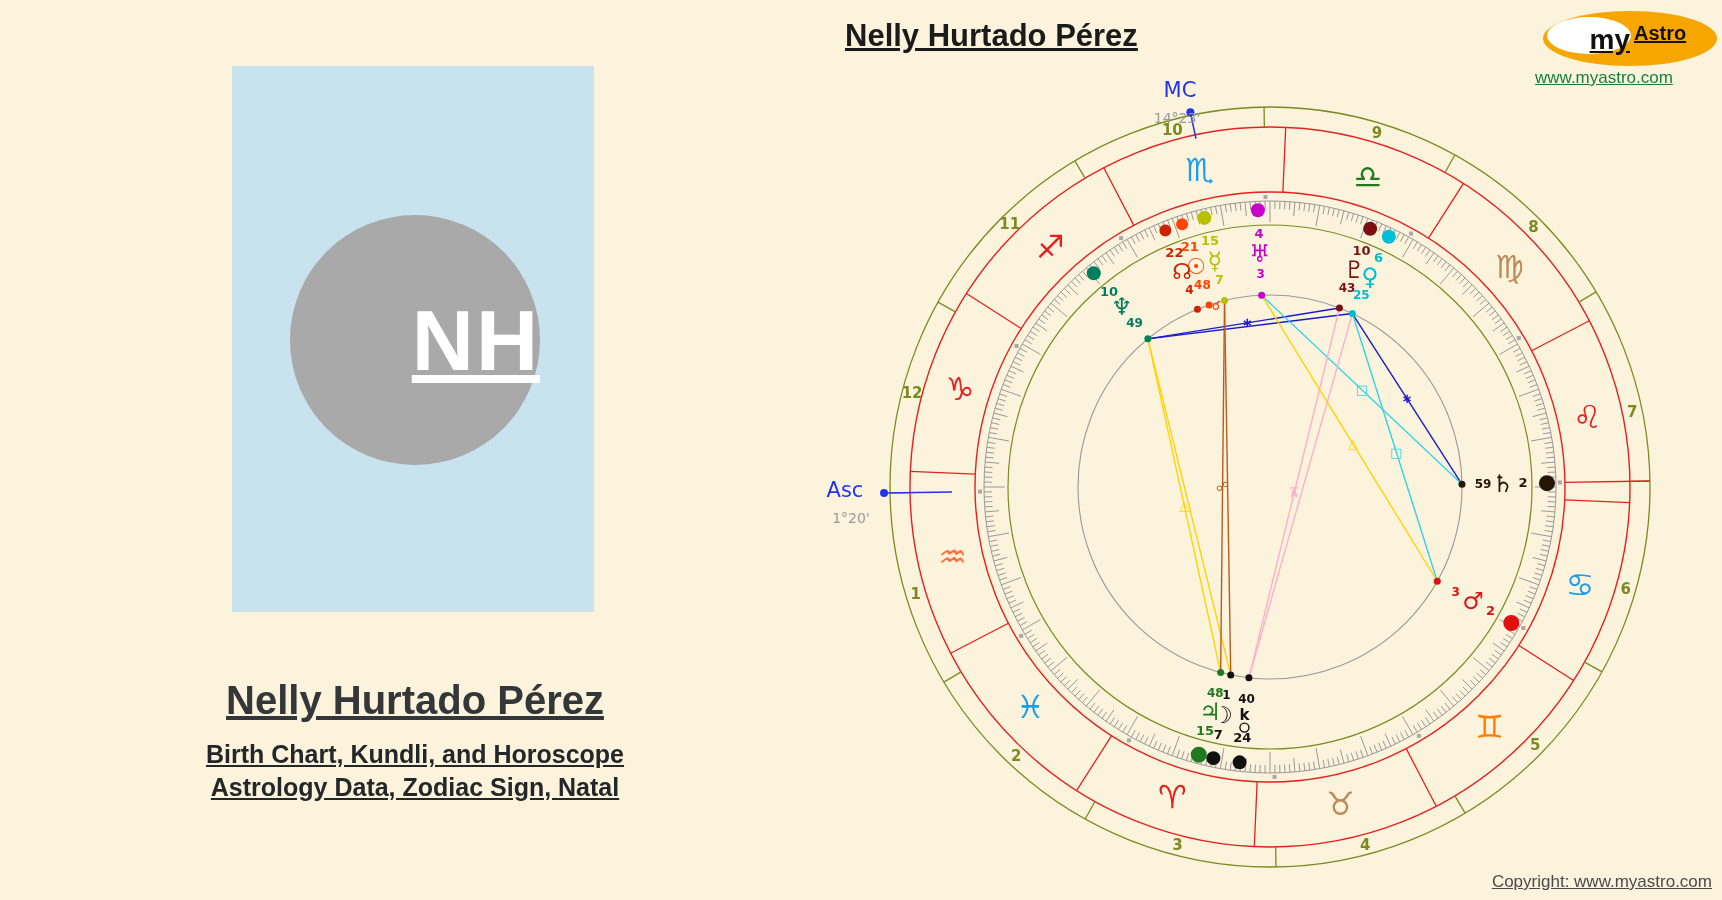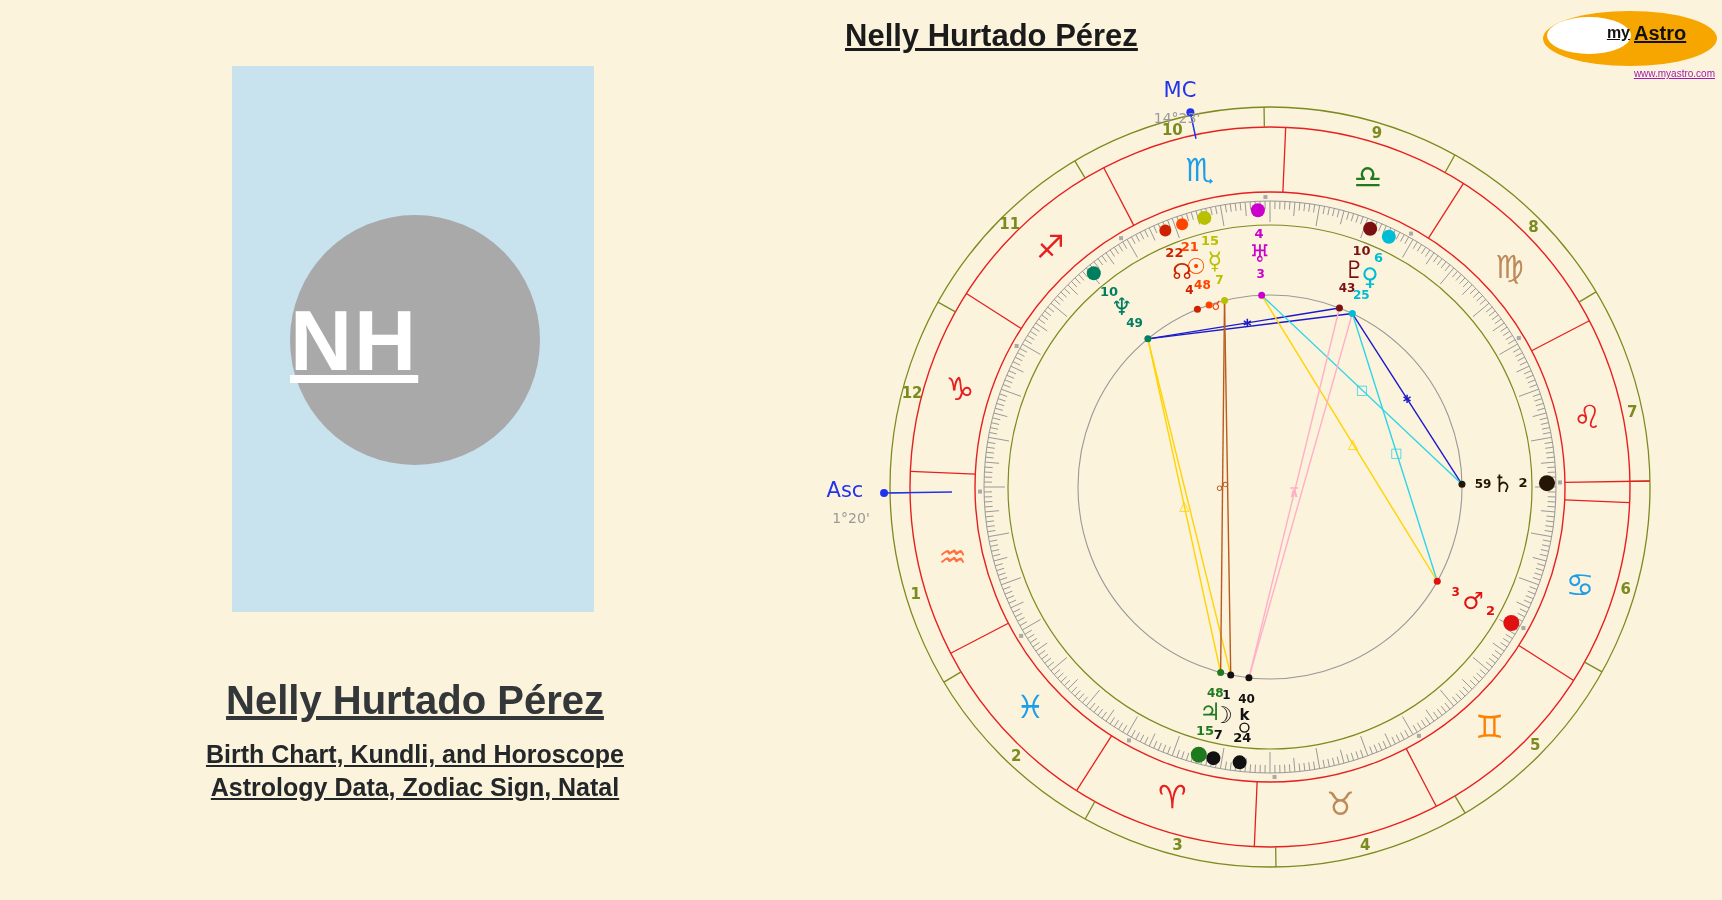--- a/index.html
+++ b/index.html
@@ -1,30 +1,30 @@
 <!DOCTYPE html>
 <html><head>
 <meta charset="utf-8">
 <style>
   html,body{margin:0;padding:0;}
   .canvas{position:relative;width:1722px;height:900px;background:#FCF3DC;overflow:hidden;
           font-family:"Liberation Sans", sans-serif;}
   .abs{position:absolute;text-decoration:underline;}
   .blue-panel{left:232px;top:66px;width:362px;height:546px;background:#C8E2EE;}
   .avatar{left:290px;top:215px;width:250px;height:250px;border-radius:50%;background:#A9A9A9;
-          display:flex;align-items:center;justify-content:flex-start;color:#fff;
+          display:flex;align-items:center;justify-content:flex-end;color:#fff;
           font-size:86px;font-weight:bold;letter-spacing:2px;}
   .person-name{left:140px;top:678px;width:550px;text-align:center;font-size:40px;font-weight:bold;color:#33373a;}
   .person-sub{left:140px;top:738px;width:550px;text-align:center;font-size:25px;font-weight:bold;color:#23272a;line-height:1.3;}
   .chart-title{left:845px;top:18px;font-size:31px;font-weight:bold;color:#1b1b1b;}
   .logo-ellipse{left:1543px;top:11px;width:174px;height:55px;border-radius:50%;background:#F7A600;}
   .logo-white{left:1547px;top:17px;width:84px;height:37px;border-radius:50%;background:#ffffff;}
-  .logo-my{left:1560px;top:24px;width:70px;text-align:right;font-size:16px;font-weight:600;color:#111;}
+  .logo-my{left:1560px;top:24px;width:70px;text-align:right;font-size:28px;font-weight:600;color:#111;}
   .logo-astro{left:1634px;top:22px;font-size:20px;font-weight:600;color:#111;}
-  .logo-url{left:1535px;top:68px;width:180px;text-align:right;font-size:10px;color:#a21caf;}
+  .logo-url{left:1535px;top:68px;width:180px;text-align:left;font-size:17px;color:#15803d;}
   .copyright{left:1380px;top:872px;width:332px;text-align:right;font-size:17px;color:#4a4a4a;}
   svg{position:absolute;left:0;top:0;}
 </style>
 </head>
 <body>
 
 <div class="canvas">
   <div class="abs blue-panel"></div>
   <div class="abs avatar">
     <span>NH</span>
@@ -36,20 +36,21 @@
   </div>
 
   <div class="abs chart-title">Nelly Hurtado Pérez</div>
 
   <div class="abs logo-ellipse"></div>
   <div class="abs logo-white"></div>
   <div class="abs logo-my">my</div>
   <div class="abs logo-astro">Astro</div>
   <div class="abs logo-url">www.myastro.com</div>
 
+  <div class="abs copyright">Copyright: www.myastro.com</div>
 
   <svg id="wheel" width="1722" height="900" viewBox="0 0 1722 900">
       <circle cx="1270" cy="487" r="380" fill="none" stroke="#7b8b20" stroke-width="1.3"></circle>
       <circle cx="1270" cy="487" r="360" fill="none" stroke="#e62020" stroke-width="1.4"></circle>
       <circle cx="1270" cy="487" r="295" fill="none" stroke="#e62020" stroke-width="1.4"></circle>
       <circle cx="1270" cy="487" r="286" fill="none" stroke="#999999" stroke-width="1"></circle>
       <circle cx="1270" cy="487" r="262" fill="none" stroke="#7b8b20" stroke-width="1.2"></circle>
       <circle cx="1270" cy="487" r="192" fill="none" stroke="#999999" stroke-width="1.1"></circle>
       <g>
         <line x1="1556" y1="487" x2="1535" y2="487" stroke="#999999" stroke-width="1"></line>

